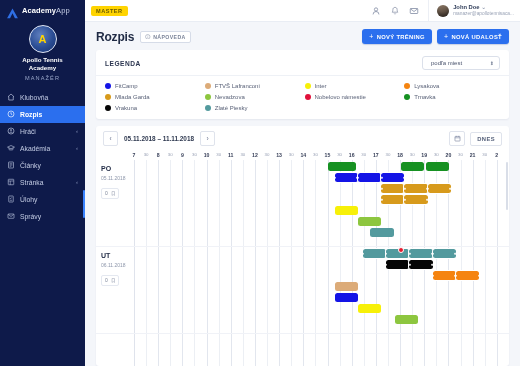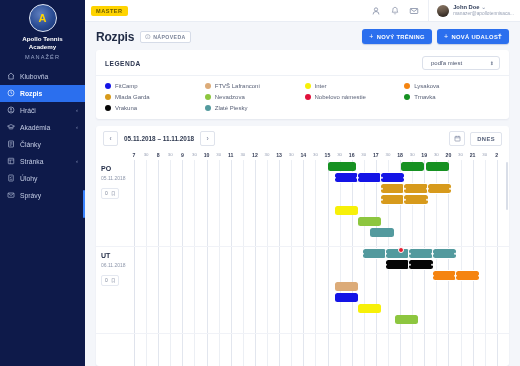--- a/index.html
+++ b/index.html
@@ -121,20 +121,28 @@
   .marker{position:absolute;width:4px;height:4px;border-radius:50%;background:#e8192c;
           border:1px solid #fff;z-index:4;}
   .scrollbar-v{position:absolute;right:1px;top:2px;width:2.5px;height:48px;background:#d9dee8;border-radius:2px;z-index:5;}
 </style>
 </head>
 <body>
 
 <div class="app">
 
   <aside class="sidebar">
+    <div class="logo-row">
+      <span class="logo-mark">
+        <svg viewBox="0 0 24 20">
+            <path d="M12 1 L22 19 L16.5 19 L12 9.5 L7.5 19 L2 19 Z" fill="#2f6fe4"></path>
+          </svg>
+      </span>
+      <span class="logo-text"><b>Academy</b><i>App</i></span>
+    </div>
 
     <div class="club">
       <div class="crest">
           <span class="crest-in">A</span>
         </div>
       <div class="club-name" style="white-space:pre-line">Apollo Tennis
 Academy</div>
       <div class="club-role">MANAŽÉR</div>
     </div>
 

